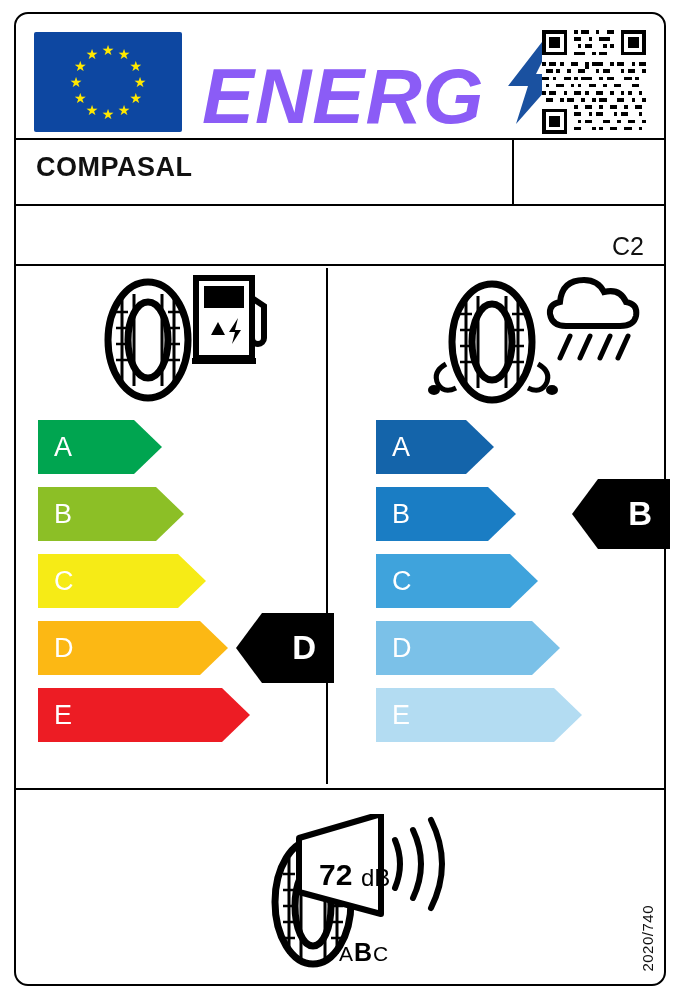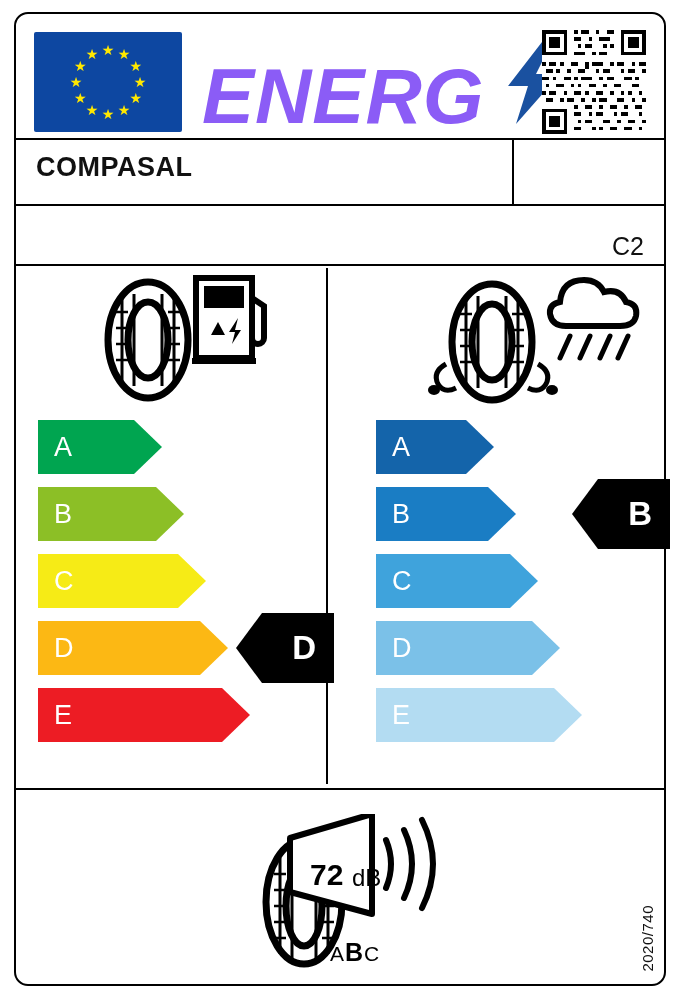--- a/index.html
+++ b/index.html
@@ -185,21 +185,21 @@
   .arrow-marker .mletter {
     color: #fff;
     font-size: 33px;
     font-weight: bold;
     padding-right: 18px;
   }
 
   
   .noise {
     position: absolute;
-    left: 0;
+    left: 9px;
     top: 776px;
     width: 100%;
     height: 196px;
   }
   .noise-value {
     position: absolute;
     font-size: 30px;
     font-weight: bold;
     color: #000;
   }

